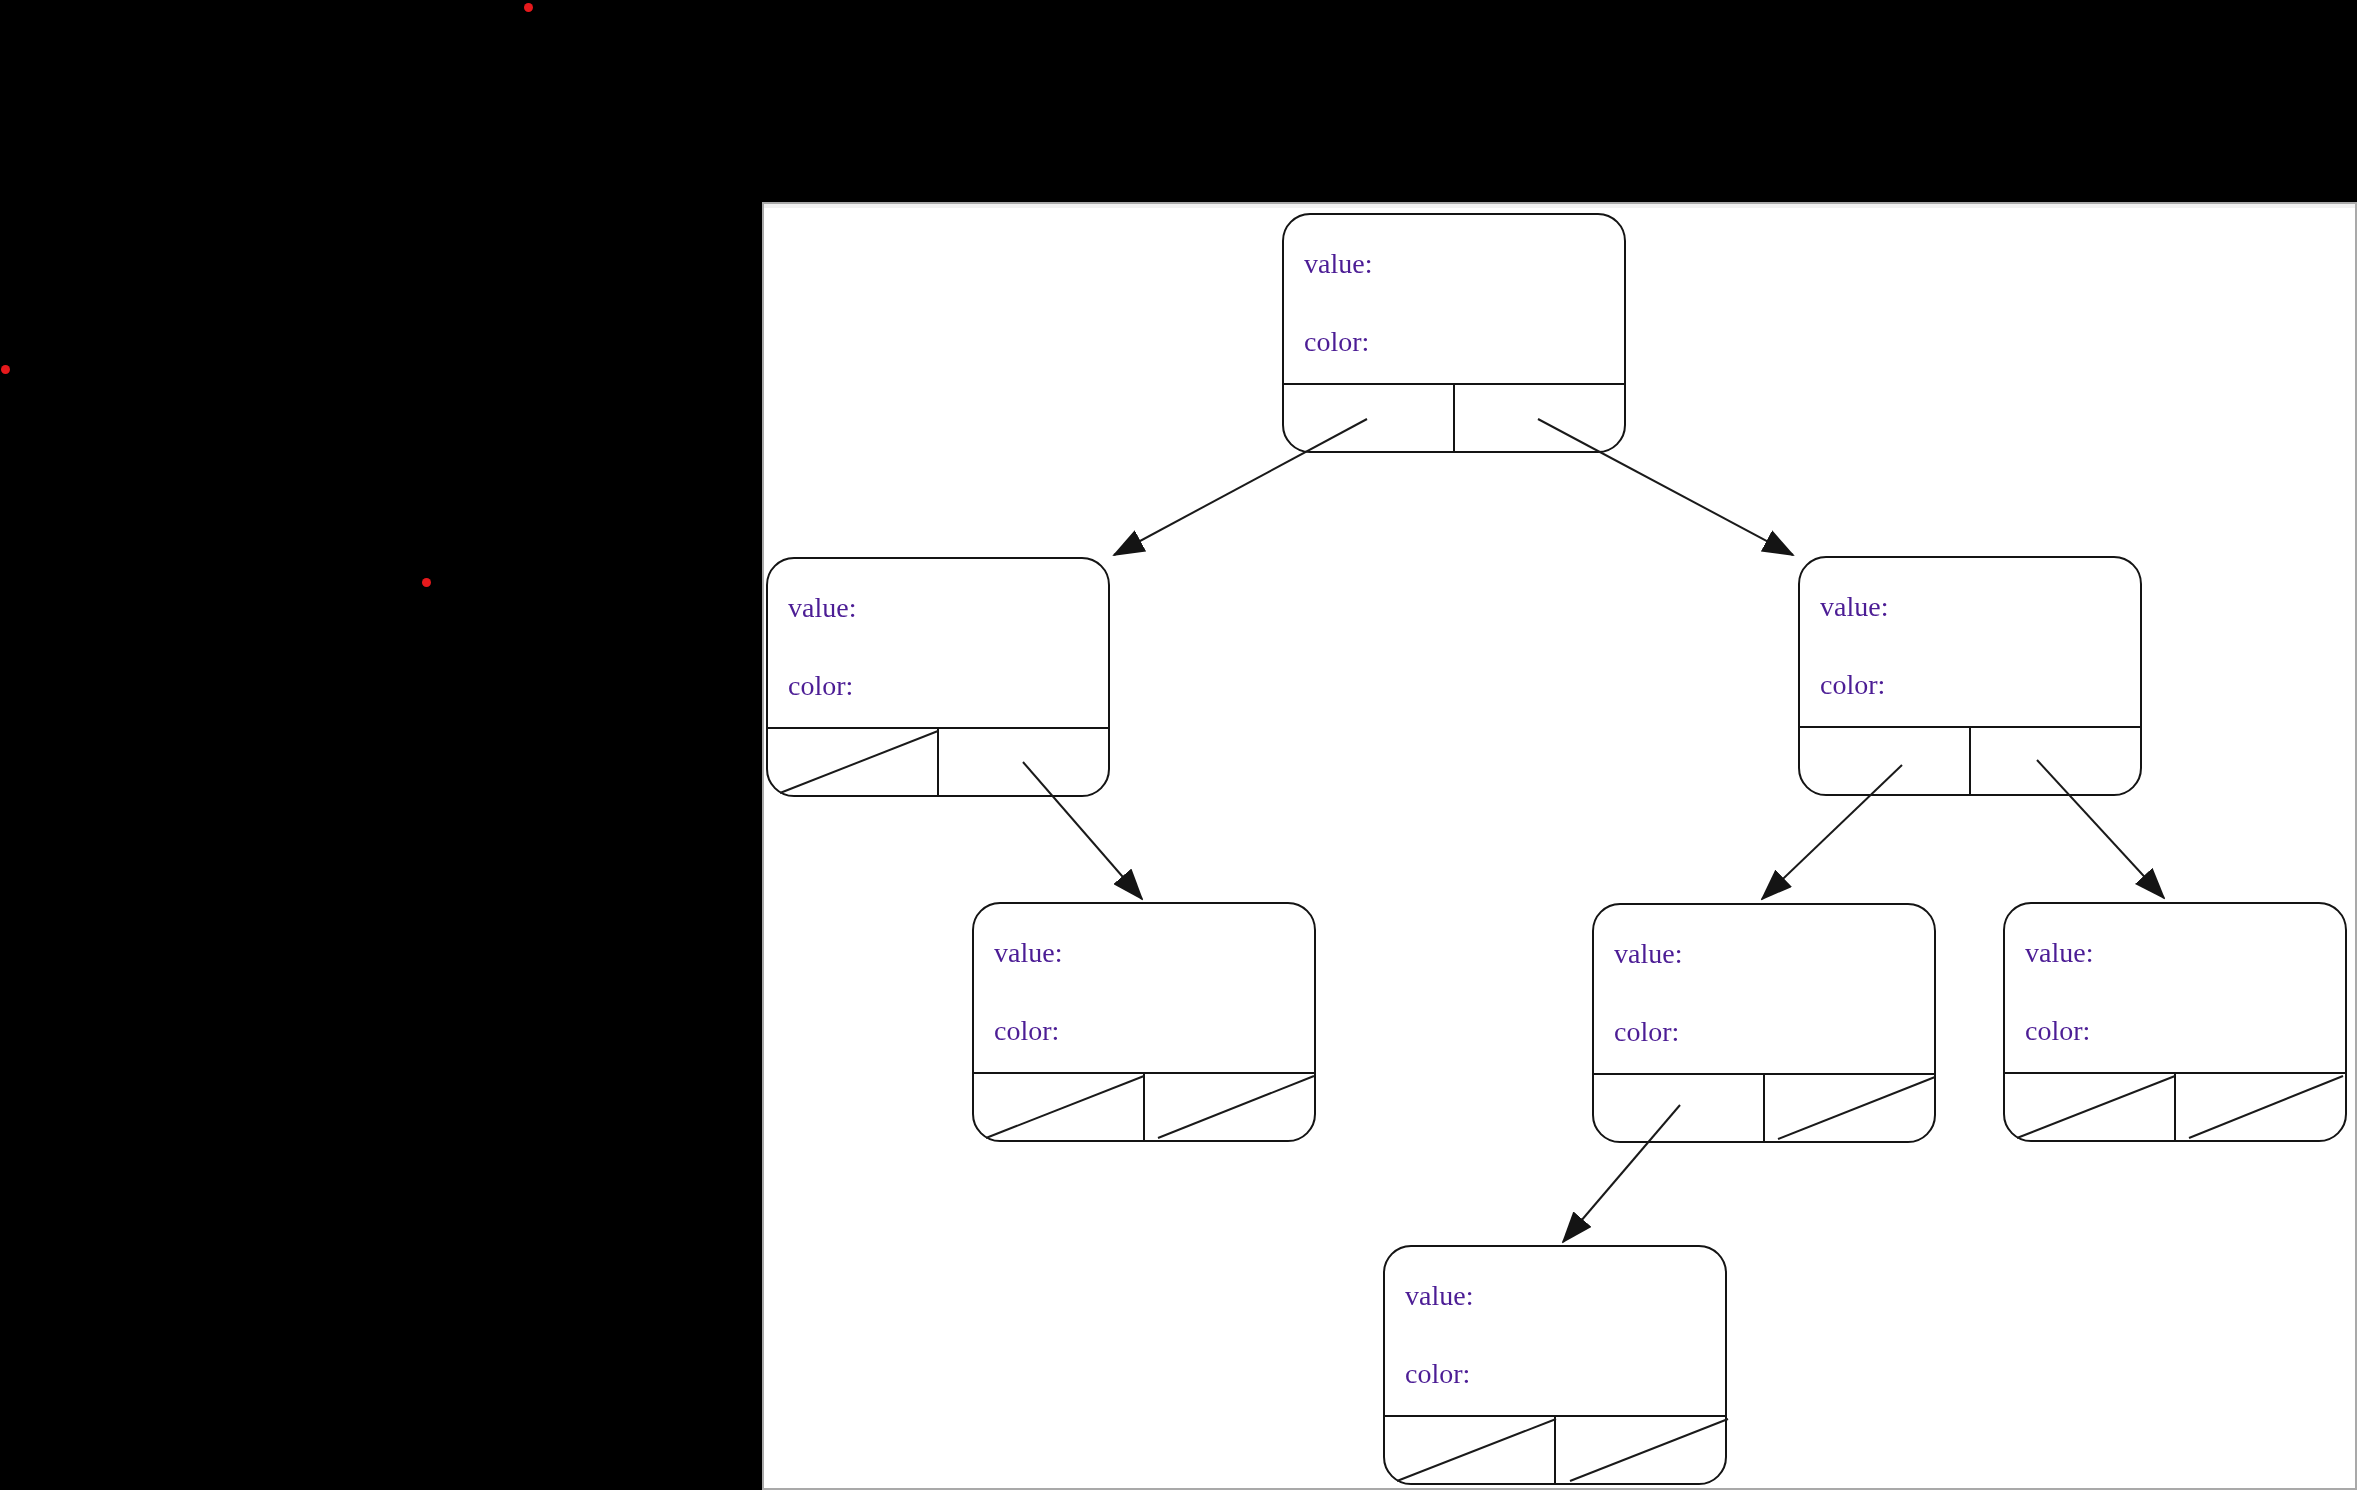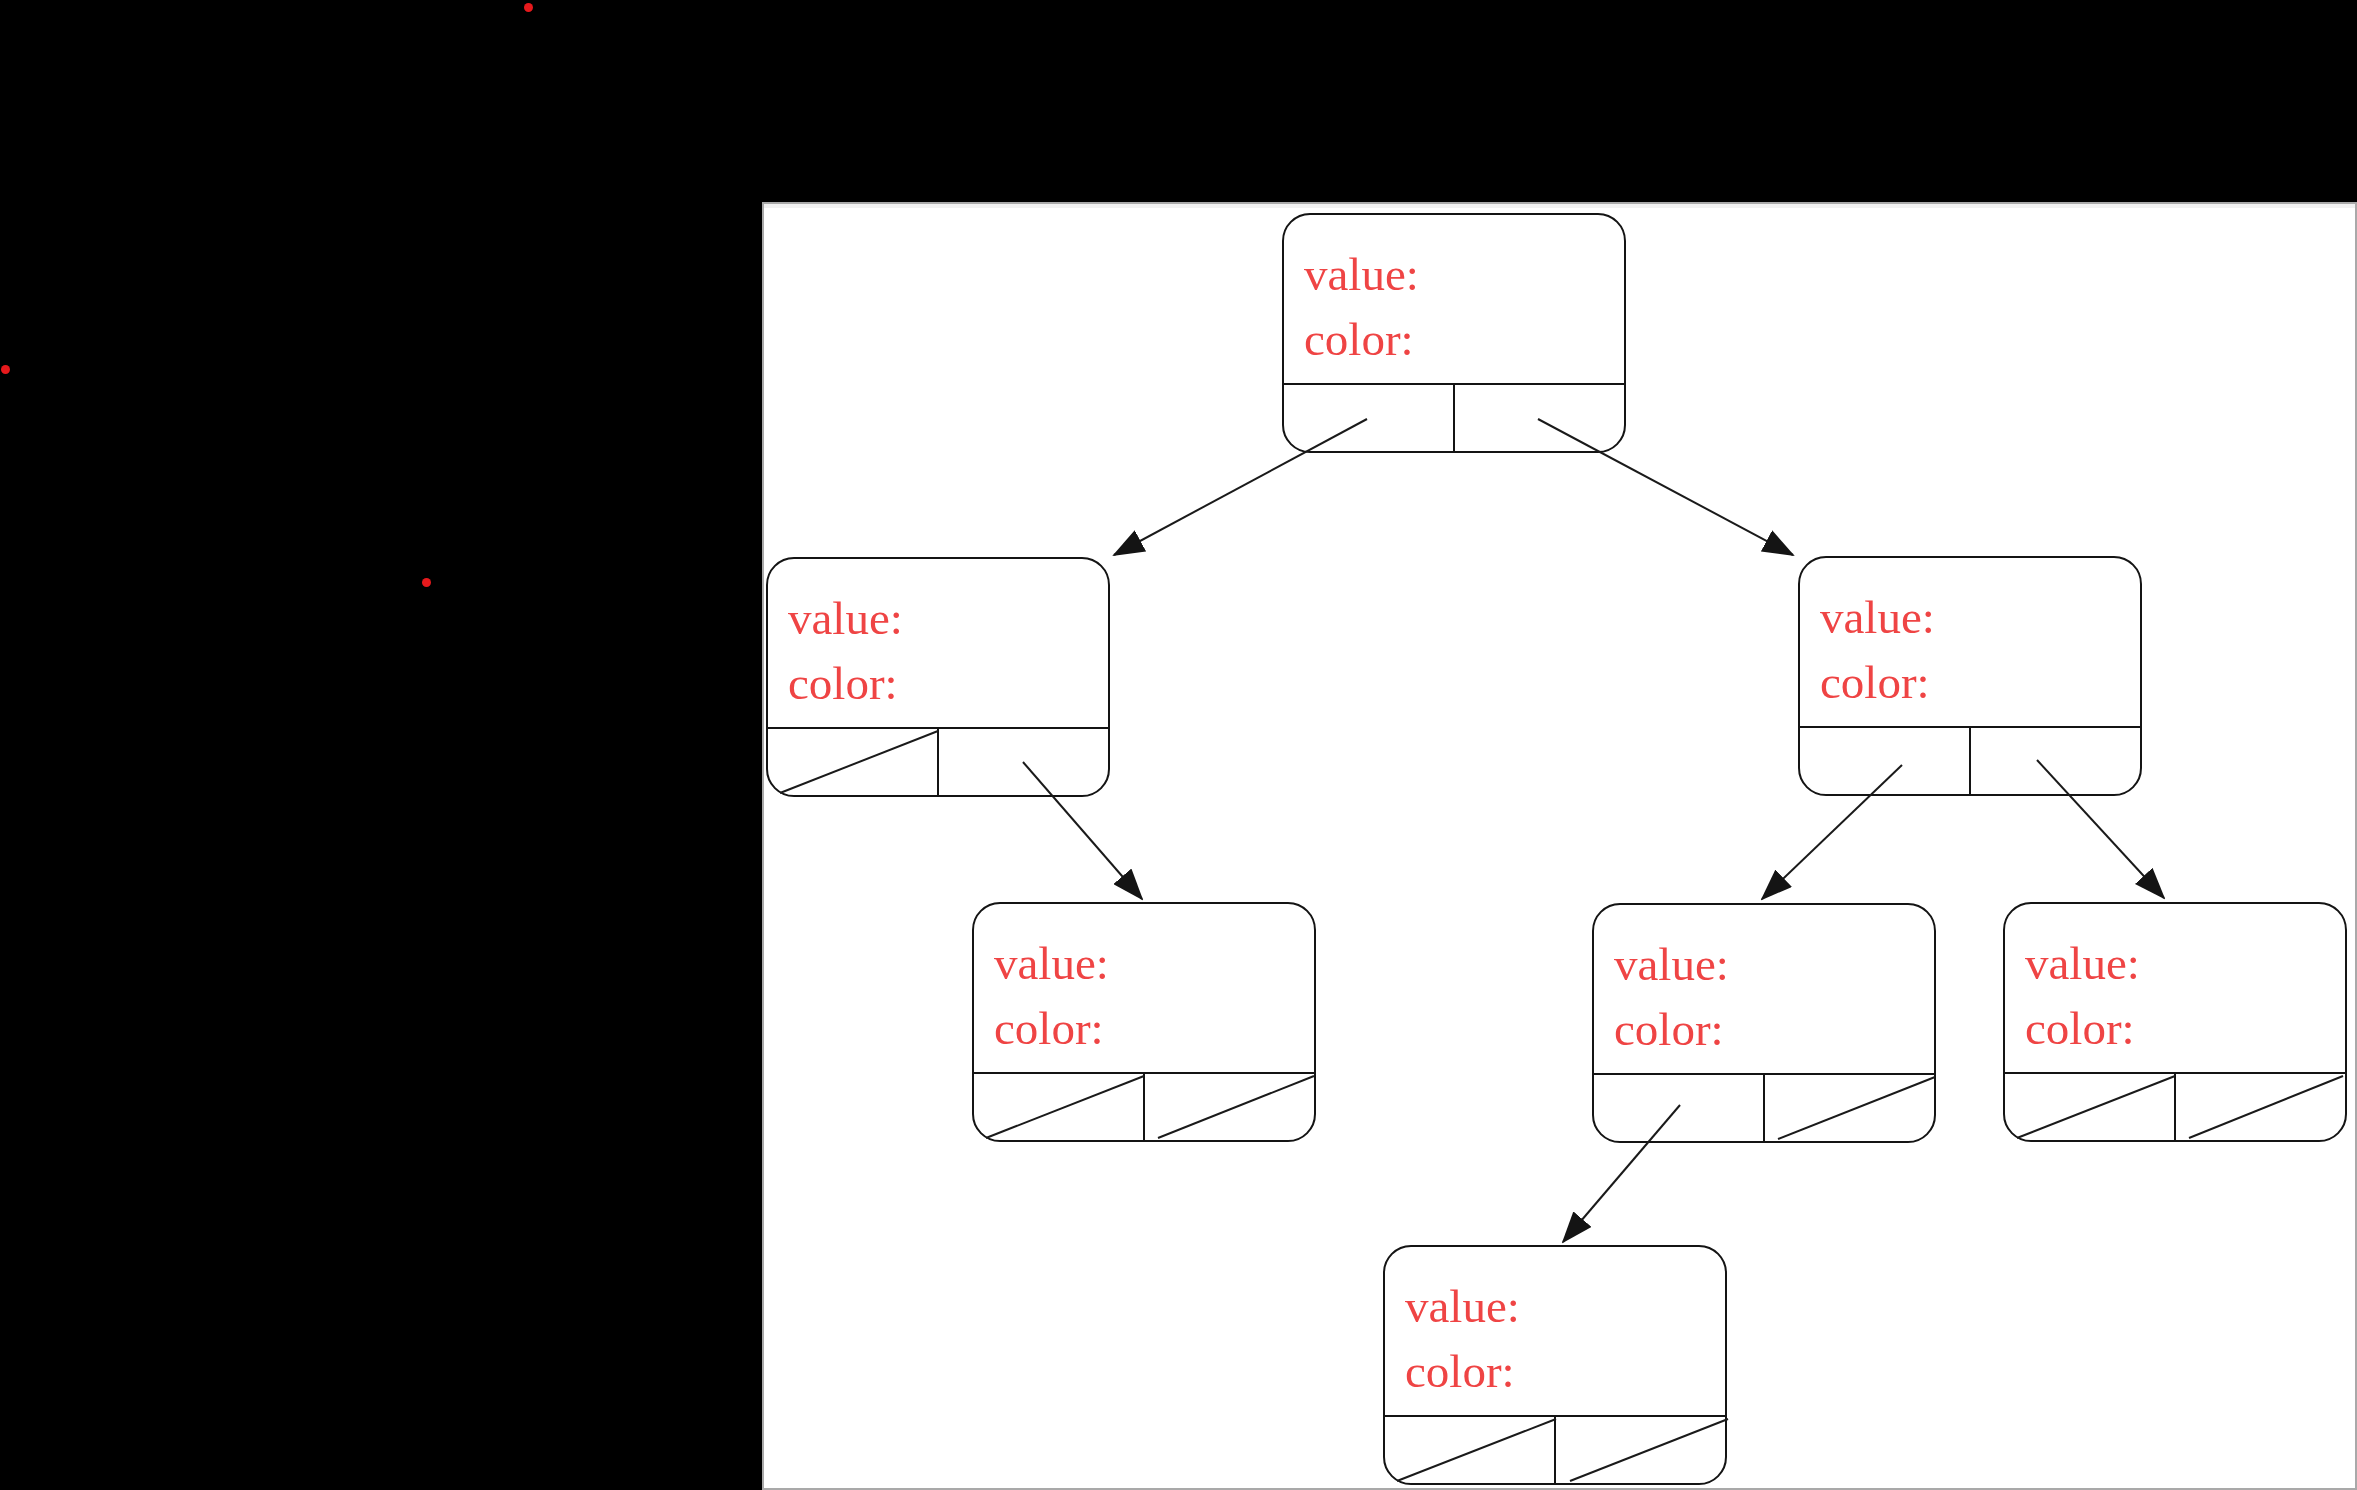--- a/index.html
+++ b/index.html
@@ -3,23 +3,23 @@
 <meta charset="utf-8">
 <style>
   html,body{margin:0;padding:0;background:#000;}
   .stage{position:relative;width:2357px;height:1490px;background:#000;overflow:hidden;
          font-family:"Liberation Serif","DejaVu Serif",serif;}
   .panel{position:absolute;left:762px;top:202px;width:1595px;height:1288px;background:#ffffff;
          box-shadow:inset 0 0 0 2px #a9a9a9;}
   .panel-top-highlight{position:absolute;left:2px;top:2px;width:1591px;height:4px;background:#f1f1f1;}
   .node{position:absolute;width:344px;height:240px;box-sizing:border-box;background:#fff;
         border:2px solid #141414;border-radius:28px;}
-  .nlabel{position:absolute;left:20px;font-size:47px;line-height:1.1;color:#ef4444;white-space:pre;}
+  .nlabel{position:absolute;left:20px;font-size:28px;line-height:1.1;color:#4c1d95;white-space:pre;}
   .nlabel.v{top:34px}
-  .nlabel.c{top:99px}
+  .nlabel.c{top:112px}
   .ptr-row{position:absolute;left:0;right:0;bottom:0;height:66px;border-top:2px solid #141414;
            display:flex;border-radius:0 0 26px 26px;overflow:hidden;}
   .cell{flex:1;}
   .cell.right{border-left:2px solid #141414;}
   .edges-svg{position:absolute;left:0;top:0;pointer-events:none;}
   .red-dot{position:absolute;width:9px;height:9px;border-radius:50%;}
 </style>
 </head>
 <body>
 

